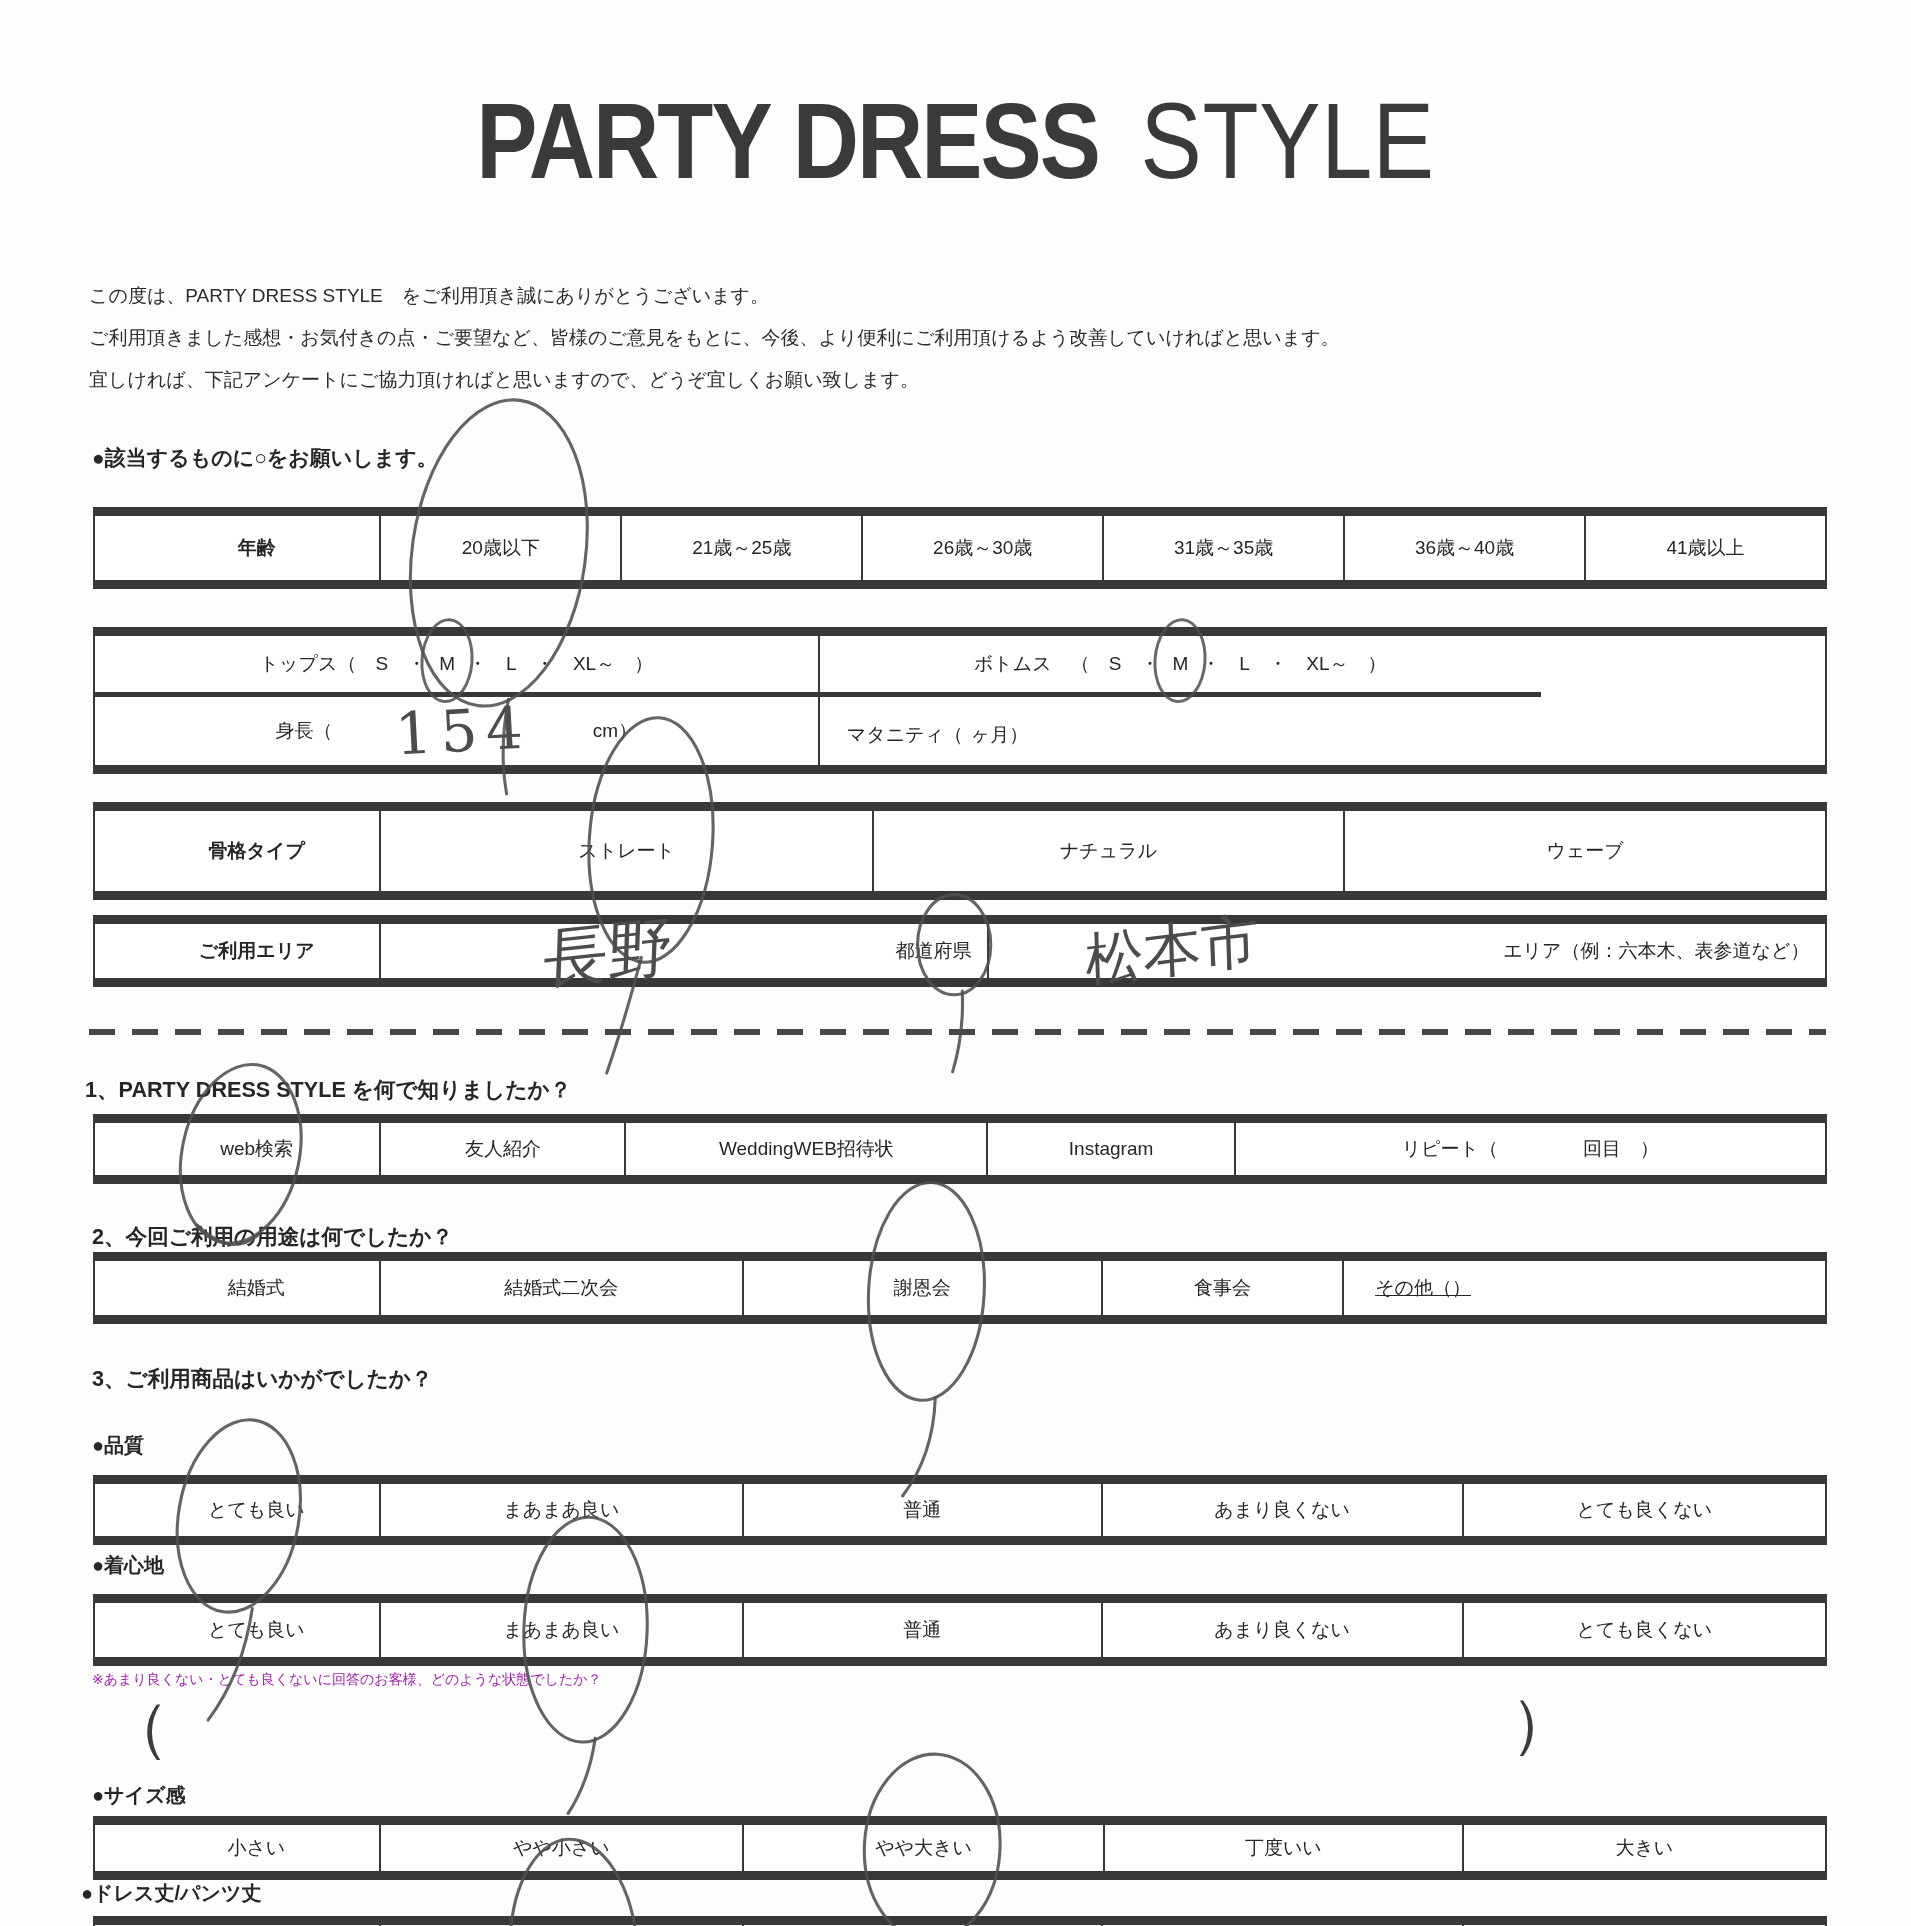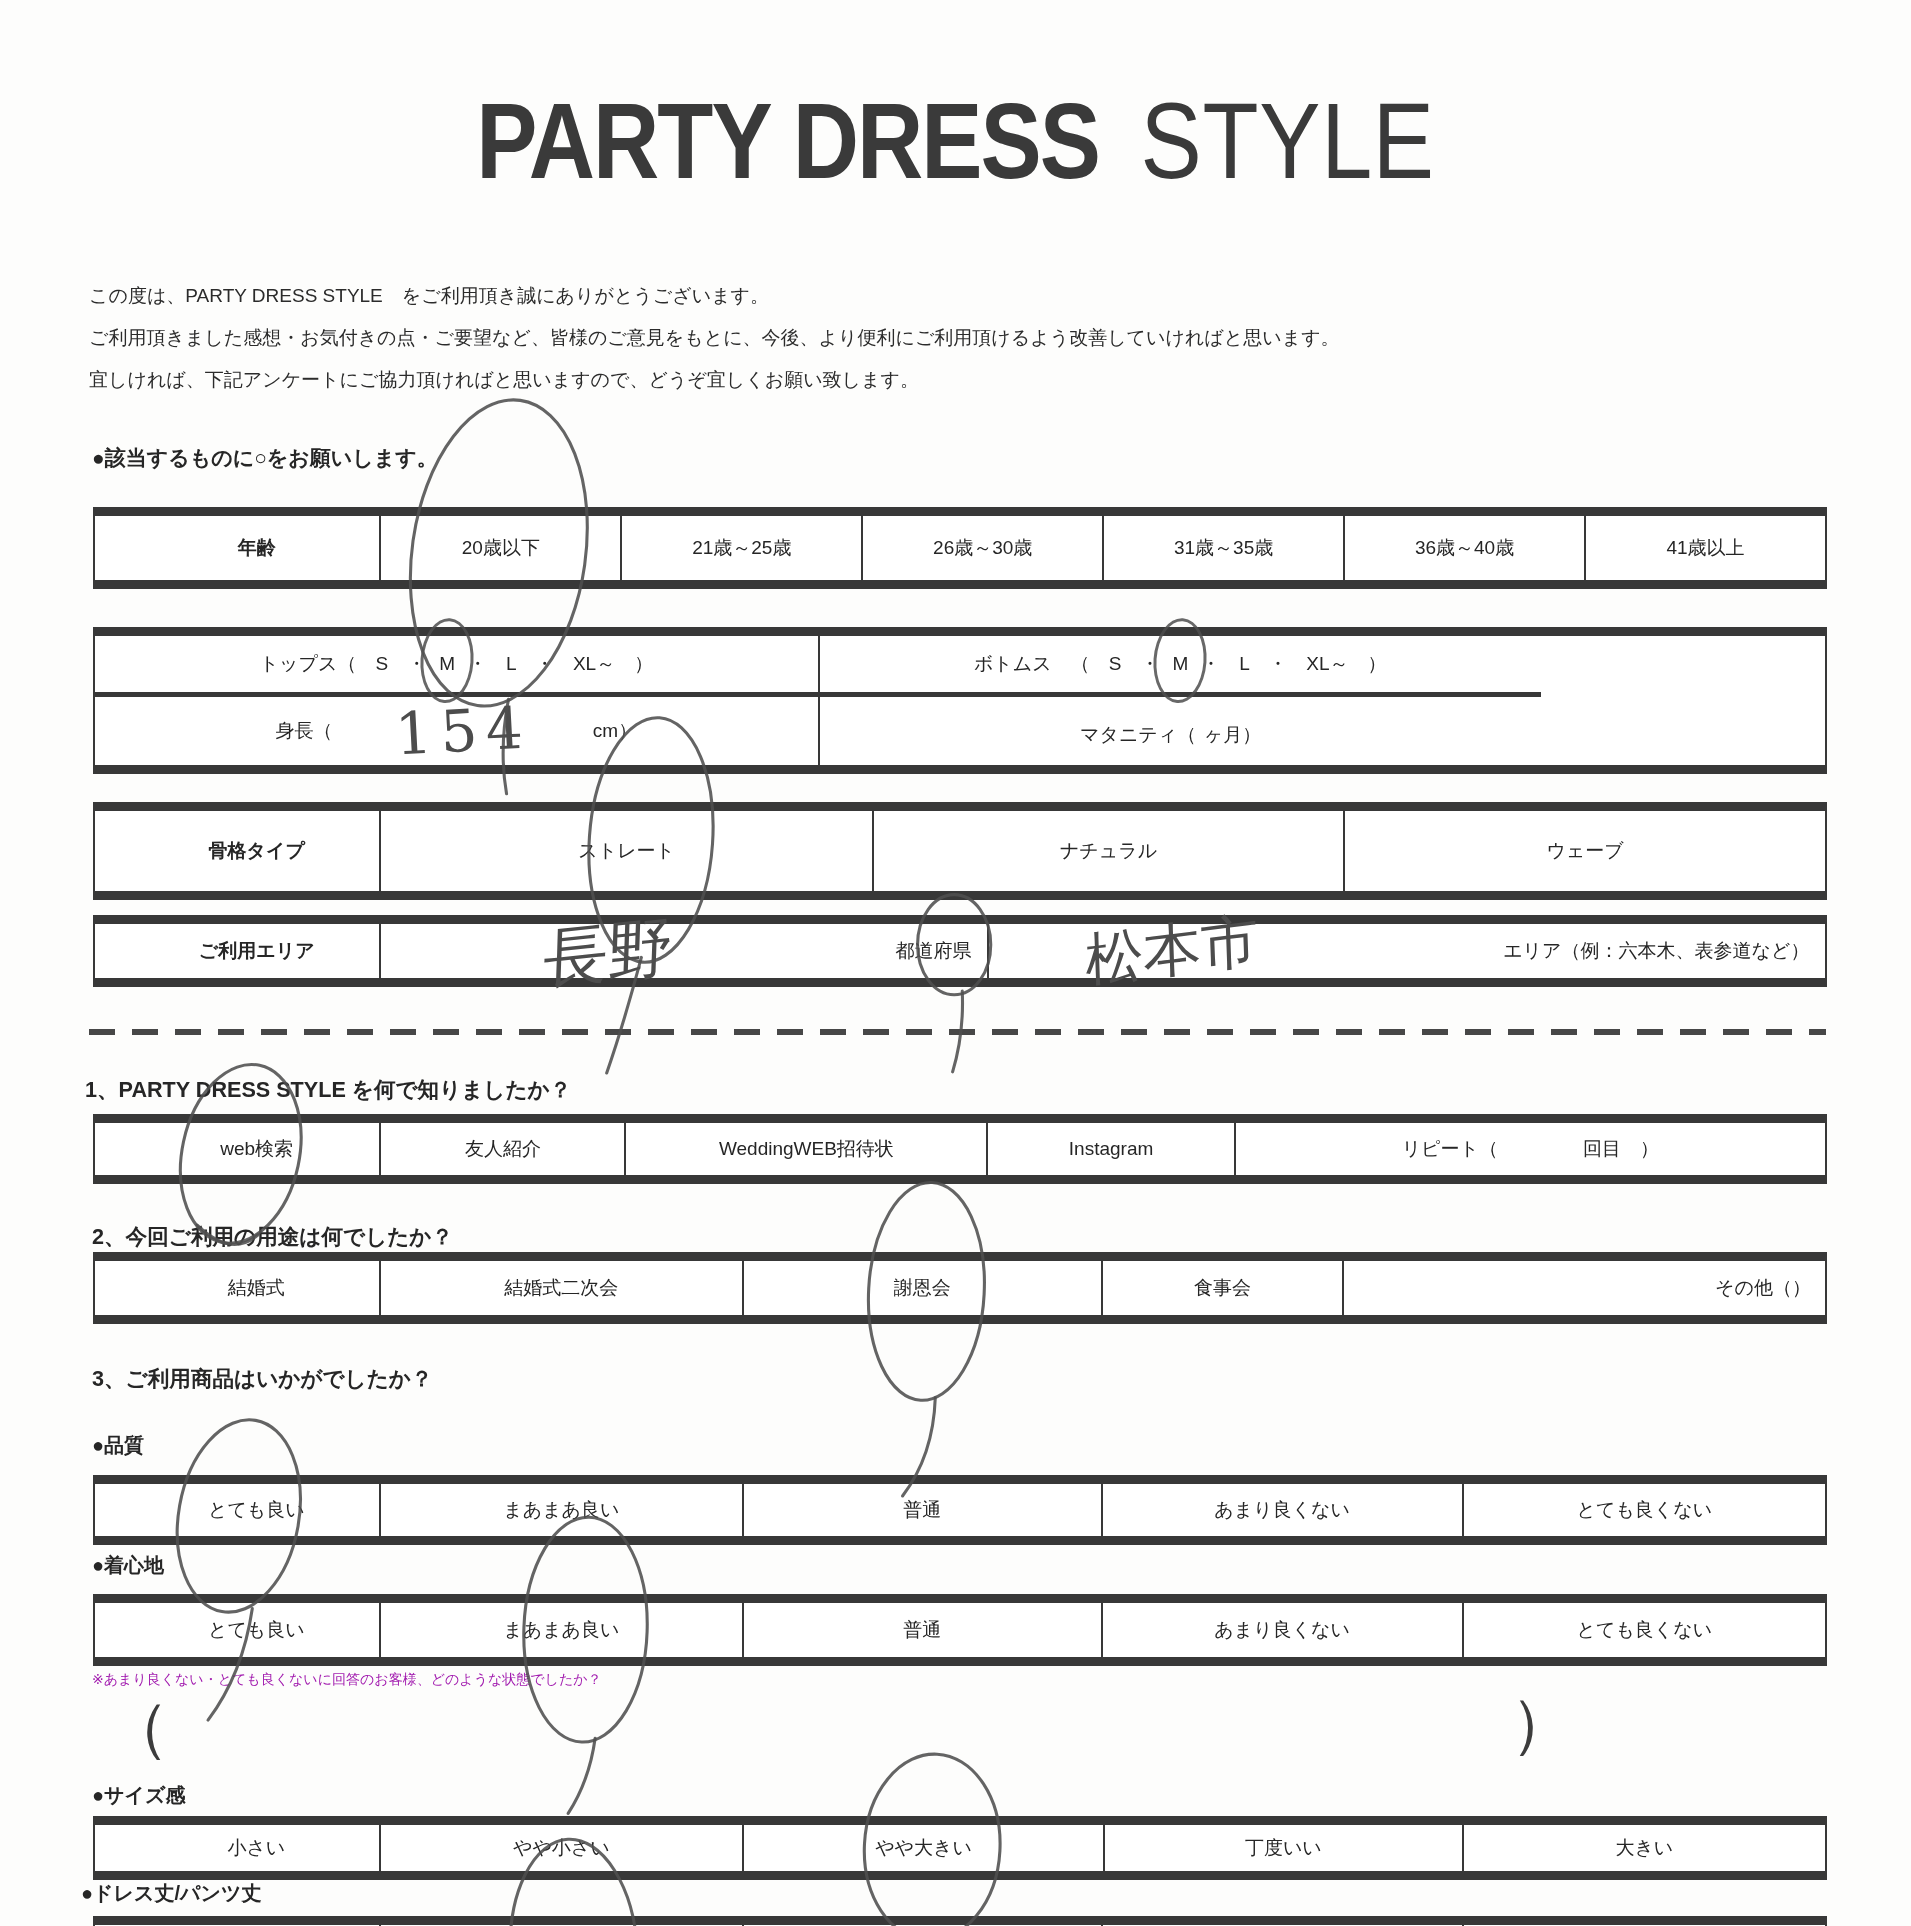--- a/index.html
+++ b/index.html
@@ -92,21 +92,21 @@
           <span class="m-circ">M</span>
           <span>・　L　・　XL～　）</span>
         </div>
       </div>
       <div class="sizerow second">
         <div class="sizecell" style="gap:62px;">
           <span>身長（</span>
           <span class="hw hw-154">154</span>
           <span>cm）</span>
         </div>
-        <div class="sizecell" style="justify-content:center;padding:8px 46px 0 27px;">
+        <div class="sizecell" style="justify-content:flex-start;padding:8px 46px 0 27px;">
           <span>マタニティ（</span>
           <span>ヶ月）</span>
         </div>
       </div>
     </div>
   </div>
 
   <div class="tbl" style="top:802px;height:98px;">
     <div class="cell w-label lbl">骨格タイプ</div>
     <div class="cell" style="width:28.47%;">ストレート</div>
@@ -139,21 +139,21 @@
       <span>回目　）</span>
     </div>
   </div>
 
   <div class="abs h" style="top:1222px;left:92px;">2、今回ご利用の用途は何でしたか？</div>
   <div class="tbl" style="top:1252px;height:72px;">
     <div class="cell" style="width:16.40%;">結婚式</div>
     <div class="cell" style="width:21.00%;">結婚式二次会</div>
     <div class="cell" style="width:20.73%;">謝恩会</div>
     <div class="cell" style="width:13.96%;">食事会</div>
-    <div class="cell" style="width:27.91%;justify-content:flex-end;padding:0 14px 0 31px;">
+    <div class="cell" style="width:27.91%;justify-content:flex-start;padding:0 14px 0 31px;text-decoration:underline;">
       <span>その他（</span>
       <span>）</span>
     </div>
   </div>
 
   <div class="abs h" style="top:1364px;left:92px;">3、ご利用商品はいかがでしたか？</div>
 
   <div class="abs sub" style="top:1432px;left:92px;">●品質</div>
   <div class="tbl" style="top:1475px;height:70px;">
     <div class="cell" style="width:16.40%;">とても良い</div>

